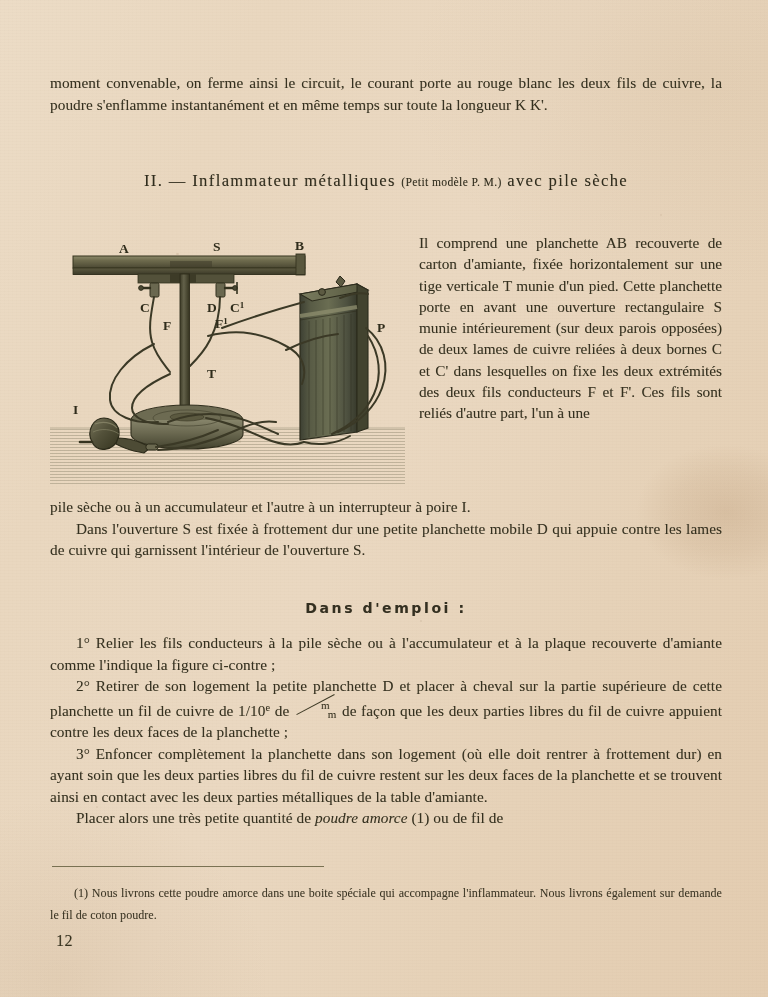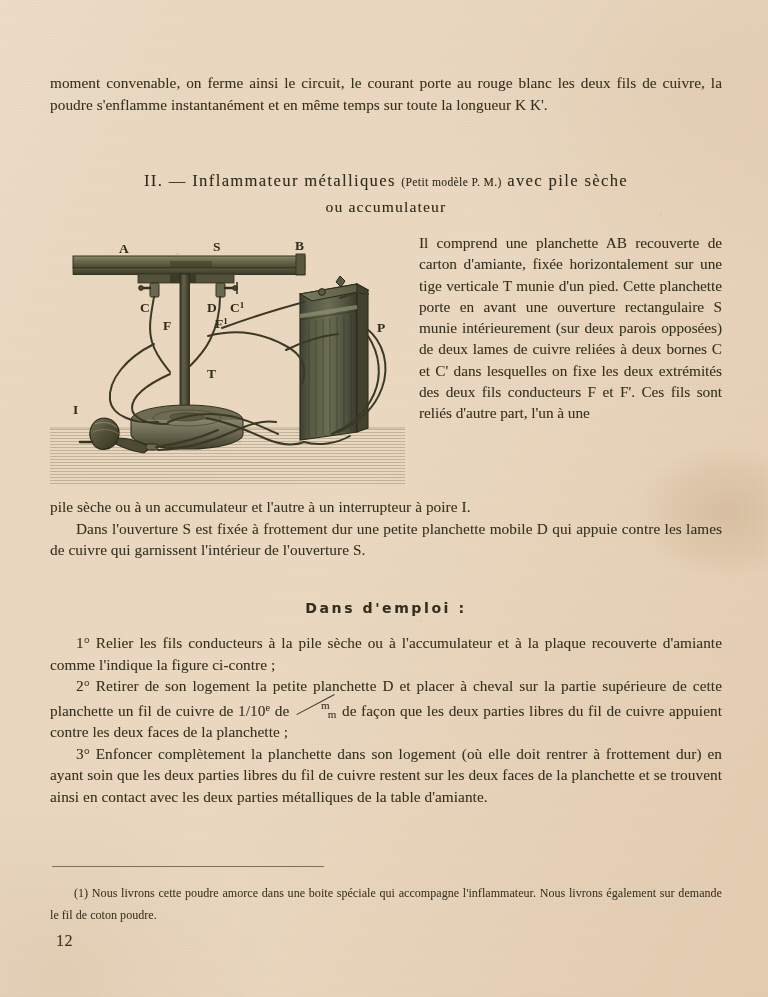--- a/index.html
+++ b/index.html
@@ -152,21 +152,20 @@
     </div>
 
     <div style="position:absolute;left:0;top:168px;width:672px;">
       <div class="sect-head">
         <span>II.</span>
         <span>—</span>
         <span>Inflammateur métalliques</span>
         <span class="small">(Petit modèle P. M.)</span>
         <span>avec pile sèche</span>
       </div>
-      <div class="sect-sub">ou accumulateur</div>
     </div>
 
     <div class="figwrap" style="position:absolute;left:0;top:232px;width:672px;">
 
       <div class="figure">
         <svg width="355" height="252" viewBox="0 0 355 252">
           <defs>
             <linearGradient id="boardG" x1="0" y1="0" x2="0" y2="1">
               <stop offset="0%" stop-color="#8d8a6a"></stop>
               <stop offset="35%" stop-color="#6f6c4e"></stop>
@@ -340,20 +339,23 @@
         <span>Relier les fils conducteurs à la pile sèche ou à l'accumulateur et à la plaque recouverte d'amiante comme l'indique la figure ci-contre ;</span>
       </p>
       <p class="btext indent" style="margin:0">
         <span>2°</span>
         <span>Retirer de son logement la petite planchette D et placer à cheval sur la partie supérieure de cette planchette un fil de cuivre de 1/10</span><sup class="o">e</sup><span> de </span><span class="frac"><span style="position:relative;top:-5px;left:1px">m</span><span style="position:absolute;left:0.5px;top:4px;width:100%;border-top:1px solid #3e3a25;transform:rotate(-28deg)"></span><span style="position:relative;top:4px;left:-1px">m</span></span><span> de façon que les deux parties libres du fil de cuivre appuient contre les deux faces de la planchette ;</span>
       </p>
       <p class="btext indent" style="margin:0">
         <span>3°</span>
         <span>Enfoncer complètement la planchette dans son logement (où elle doit rentrer à frottement dur) en ayant soin que les deux parties libres du fil de cuivre restent sur les deux faces de la planchette et se trouvent ainsi en contact avec les deux parties métalliques de la table d'amiante.</span>
       </p>
+      <p class="btext indent" style="margin:0">
+        <span>Placer alors une très petite quantité de </span><i>poudre amorce</i><span> (1) ou de fil de</span>
+      </p>
     </div>
 
     <div style="position:absolute;left:2px;top:866px;width:672px;">
       <div class="rule"></div>
     </div>
     <div style="position:absolute;left:0;top:882px;width:672px;">
       <p class="footnote" style="margin:0;text-indent:24px">
         <span>(1)</span>
         <span>Nous livrons cette poudre amorce dans une boite spéciale qui accompagne l'inflammateur. Nous livrons également sur demande le fil de coton poudre.</span>
       </p>

